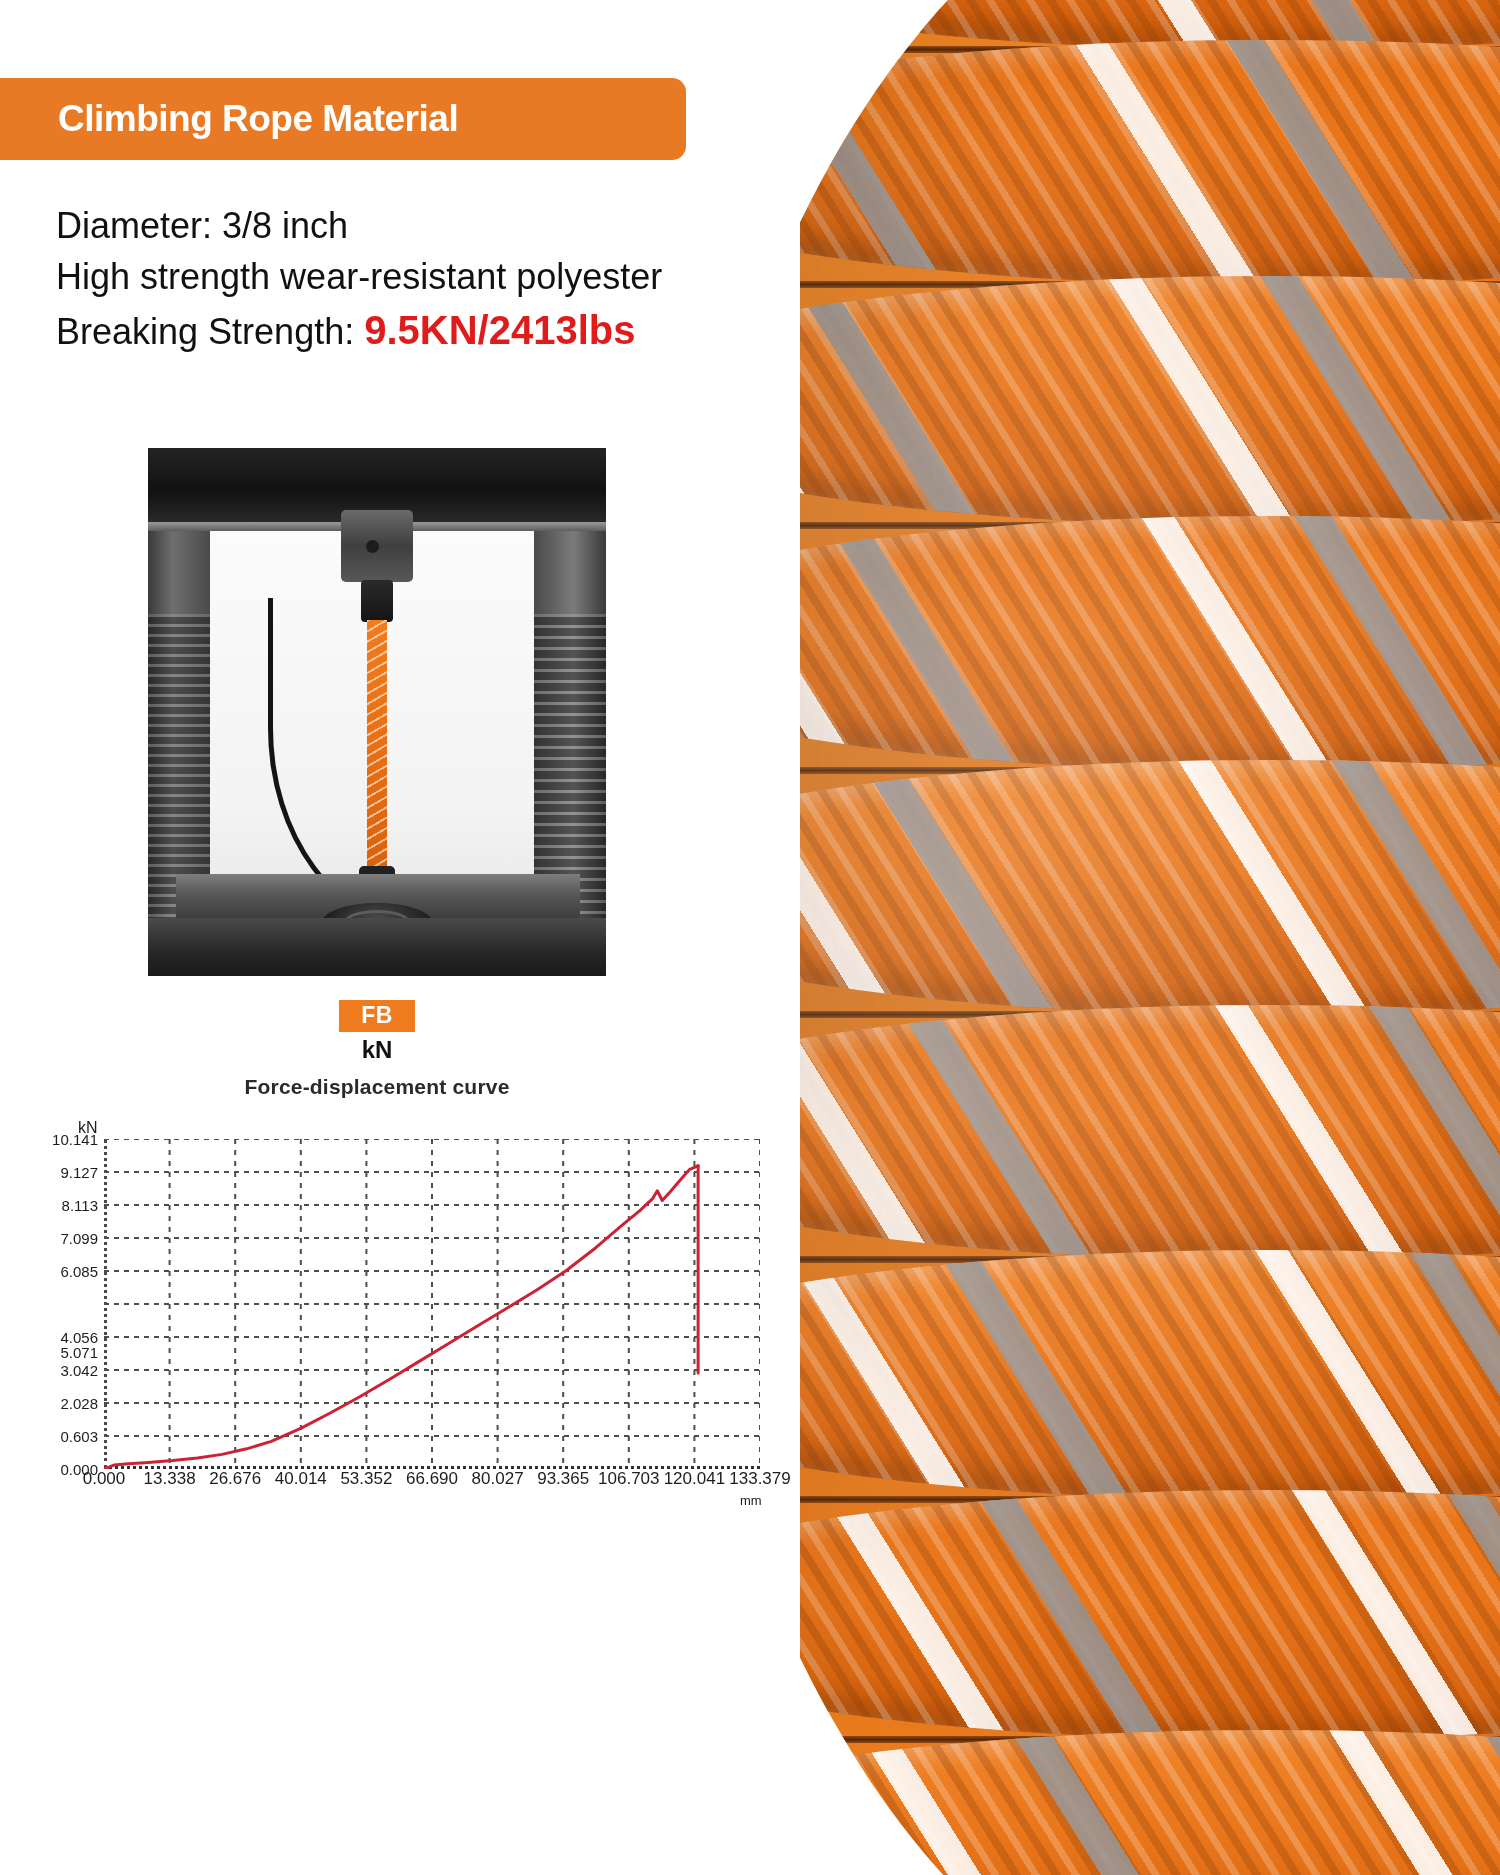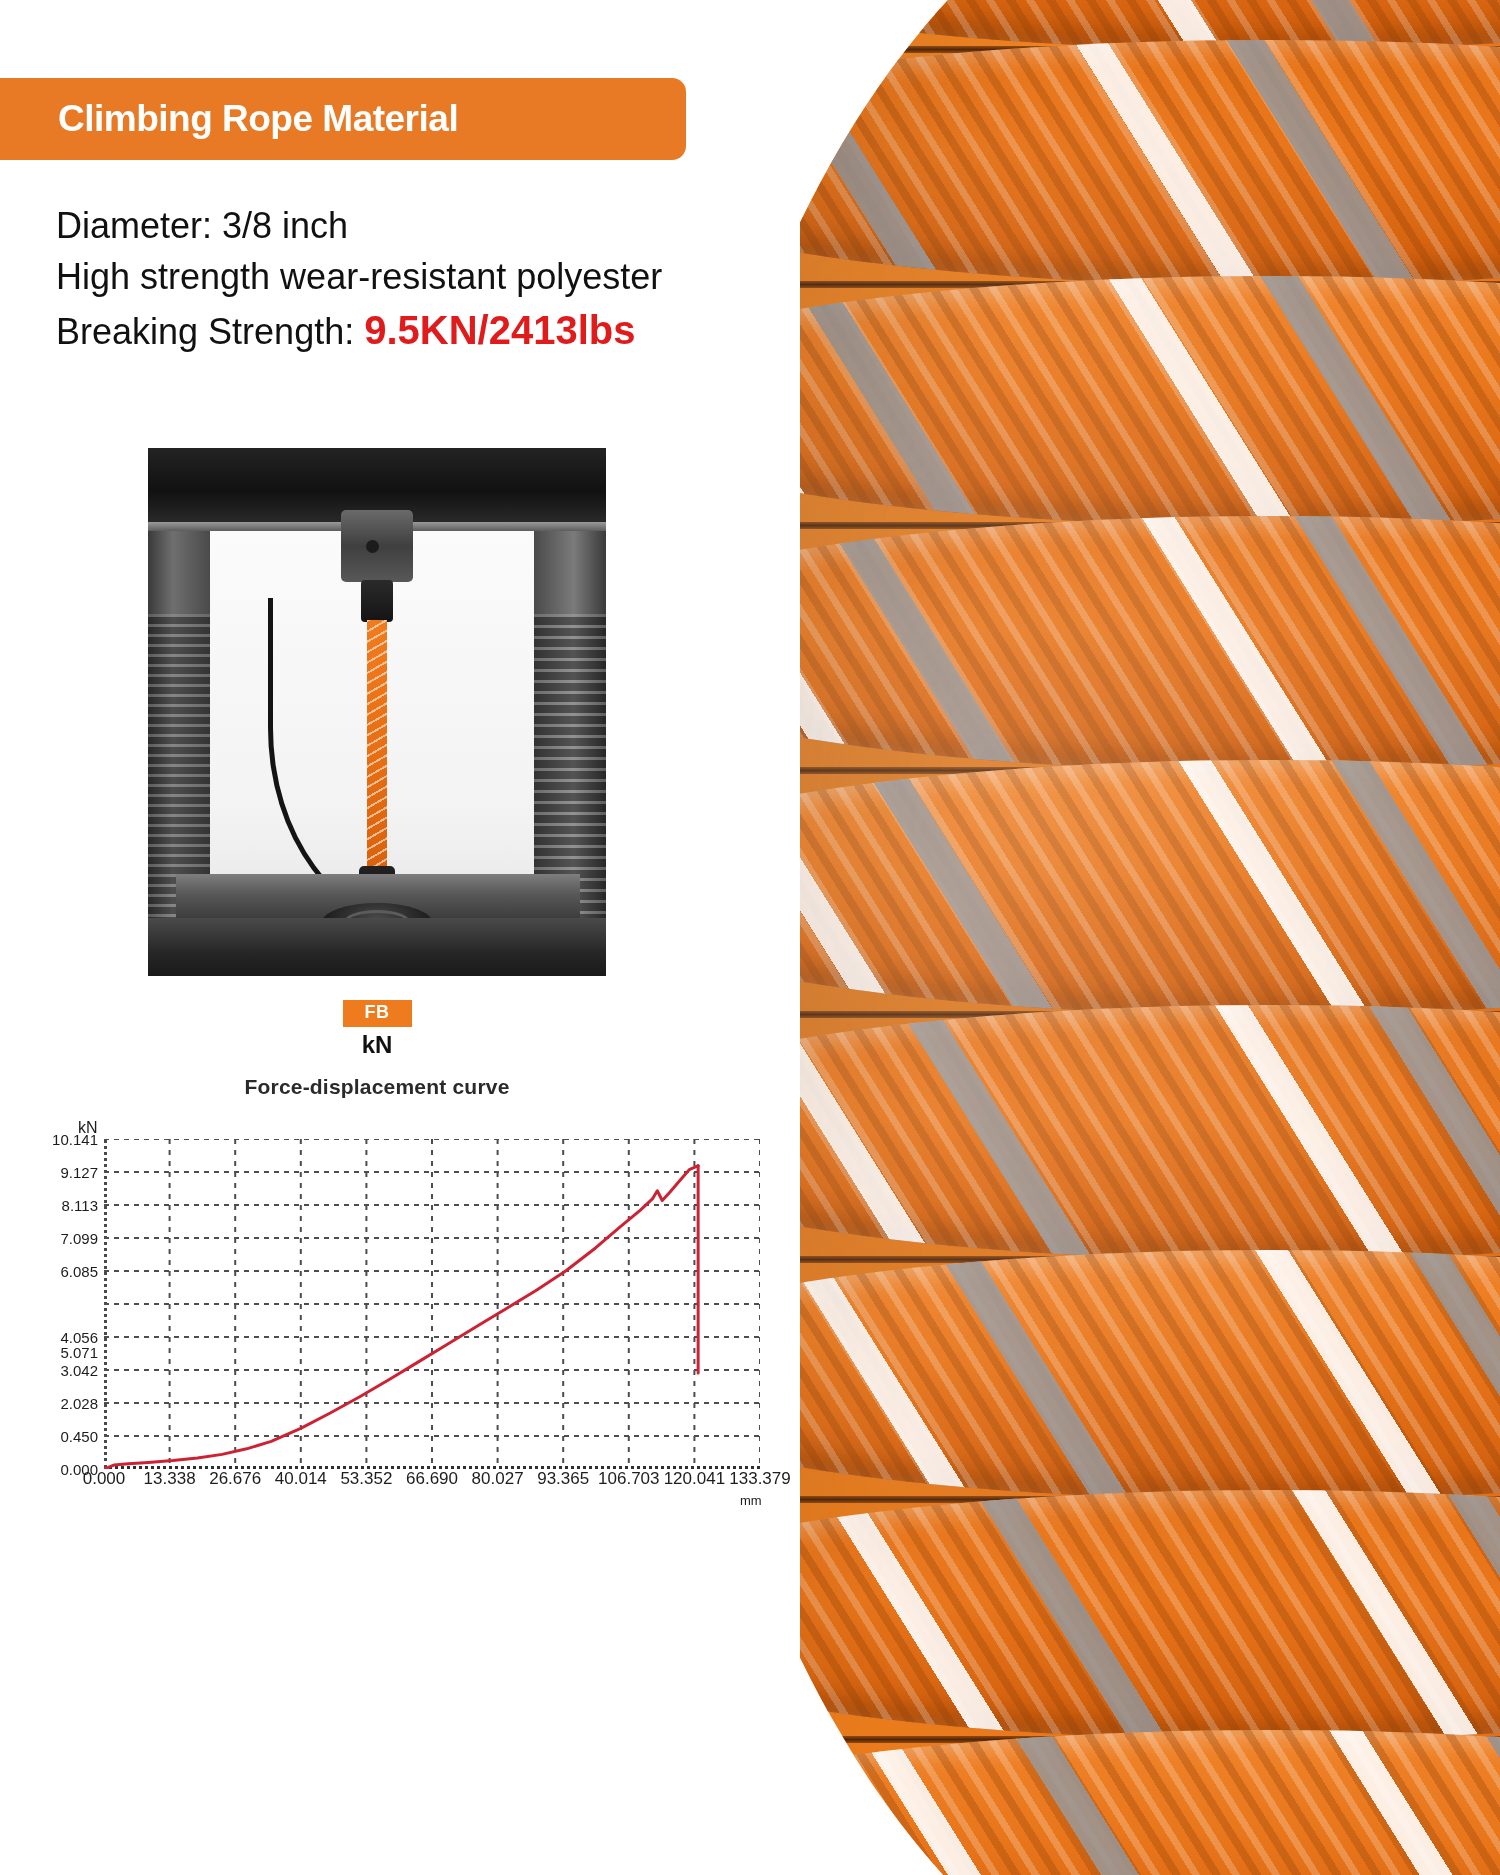--- a/index.html
+++ b/index.html
@@ -132,21 +132,21 @@
     border-top-right-radius:90px 40px;
   }
 
   
   #fb-badge-wrap {
     position:absolute; left:0; top:1000px; width:754px;
     display:flex; flex-direction:column; align-items:center;
   }
   #fb-badge {
     background:#ef7b1f; color:#ffffff;
-    font-size:18px; font-weight:bold;
+    font-size:23px; font-weight:bold;
     padding:3px 22px 4px 22px; letter-spacing:0.5px;
     line-height:1.1;
   }
   #fb-unit {
     color:#111111; font-size:24px; font-weight:bold; margin-top:4px;
   }
 
   
   #chart-block { position:absolute; left:0; top:1075px; width:800px; }
   #chart-title {
@@ -329,21 +329,21 @@
     <div id="fb-badge">FB</div>
     <div id="fb-unit">kN</div>
   </div>
 
   <div id="chart-block">
     <div id="chart-title">Force-displacement curve</div>
     <div id="chart-area">
       <div id="y-unit">kN</div>
       <div id="y-axis-labels">
           <div class="y-tick-label" style="top: 348px;">0.000</div>
-          <div class="y-tick-label" style="top: 315.003px;">0.450</div>
+          <div class="y-tick-label" style="top: 315.003px;">0.603</div>
           <div class="y-tick-label" style="top: 282.007px;">2.028</div>
           <div class="y-tick-label" style="top: 249.01px;">3.042</div>
           <div class="y-tick-label" style="top: 216.013px;">4.056</div>
           <div class="y-tick-label" style="top: 182.984px; margin-top: 48px;">5.071</div>
           <div class="y-tick-label" style="top: 149.987px;">6.085</div>
           <div class="y-tick-label" style="top: 116.99px;">7.099</div>
           <div class="y-tick-label" style="top: 83.9935px;">8.113</div>
           <div class="y-tick-label" style="top: 50.9967px;">9.127</div>
           <div class="y-tick-label" style="top: 18px;">10.141</div>
         </div>

